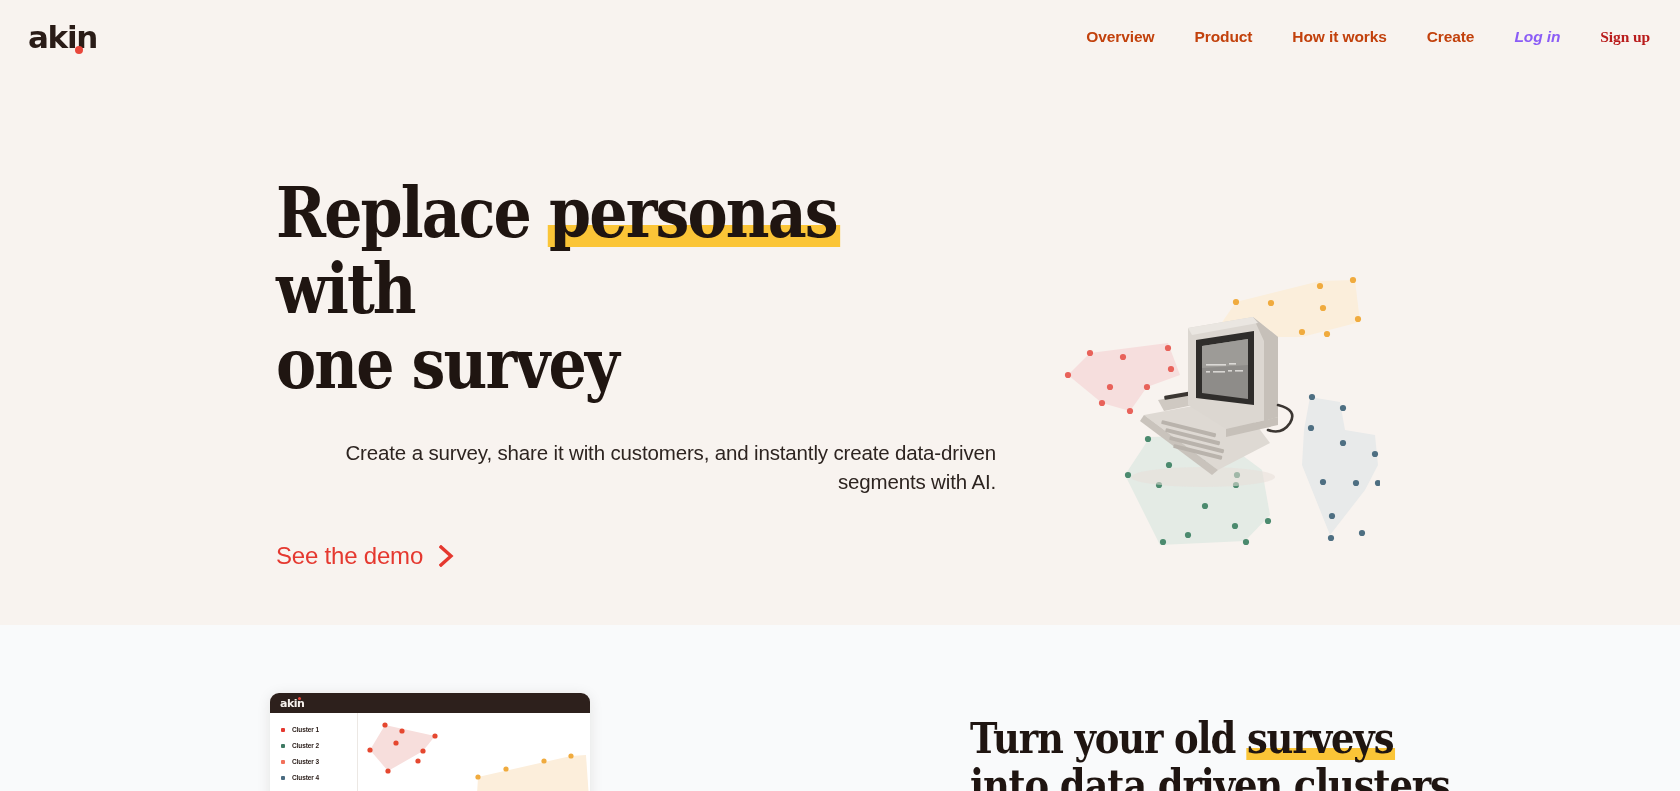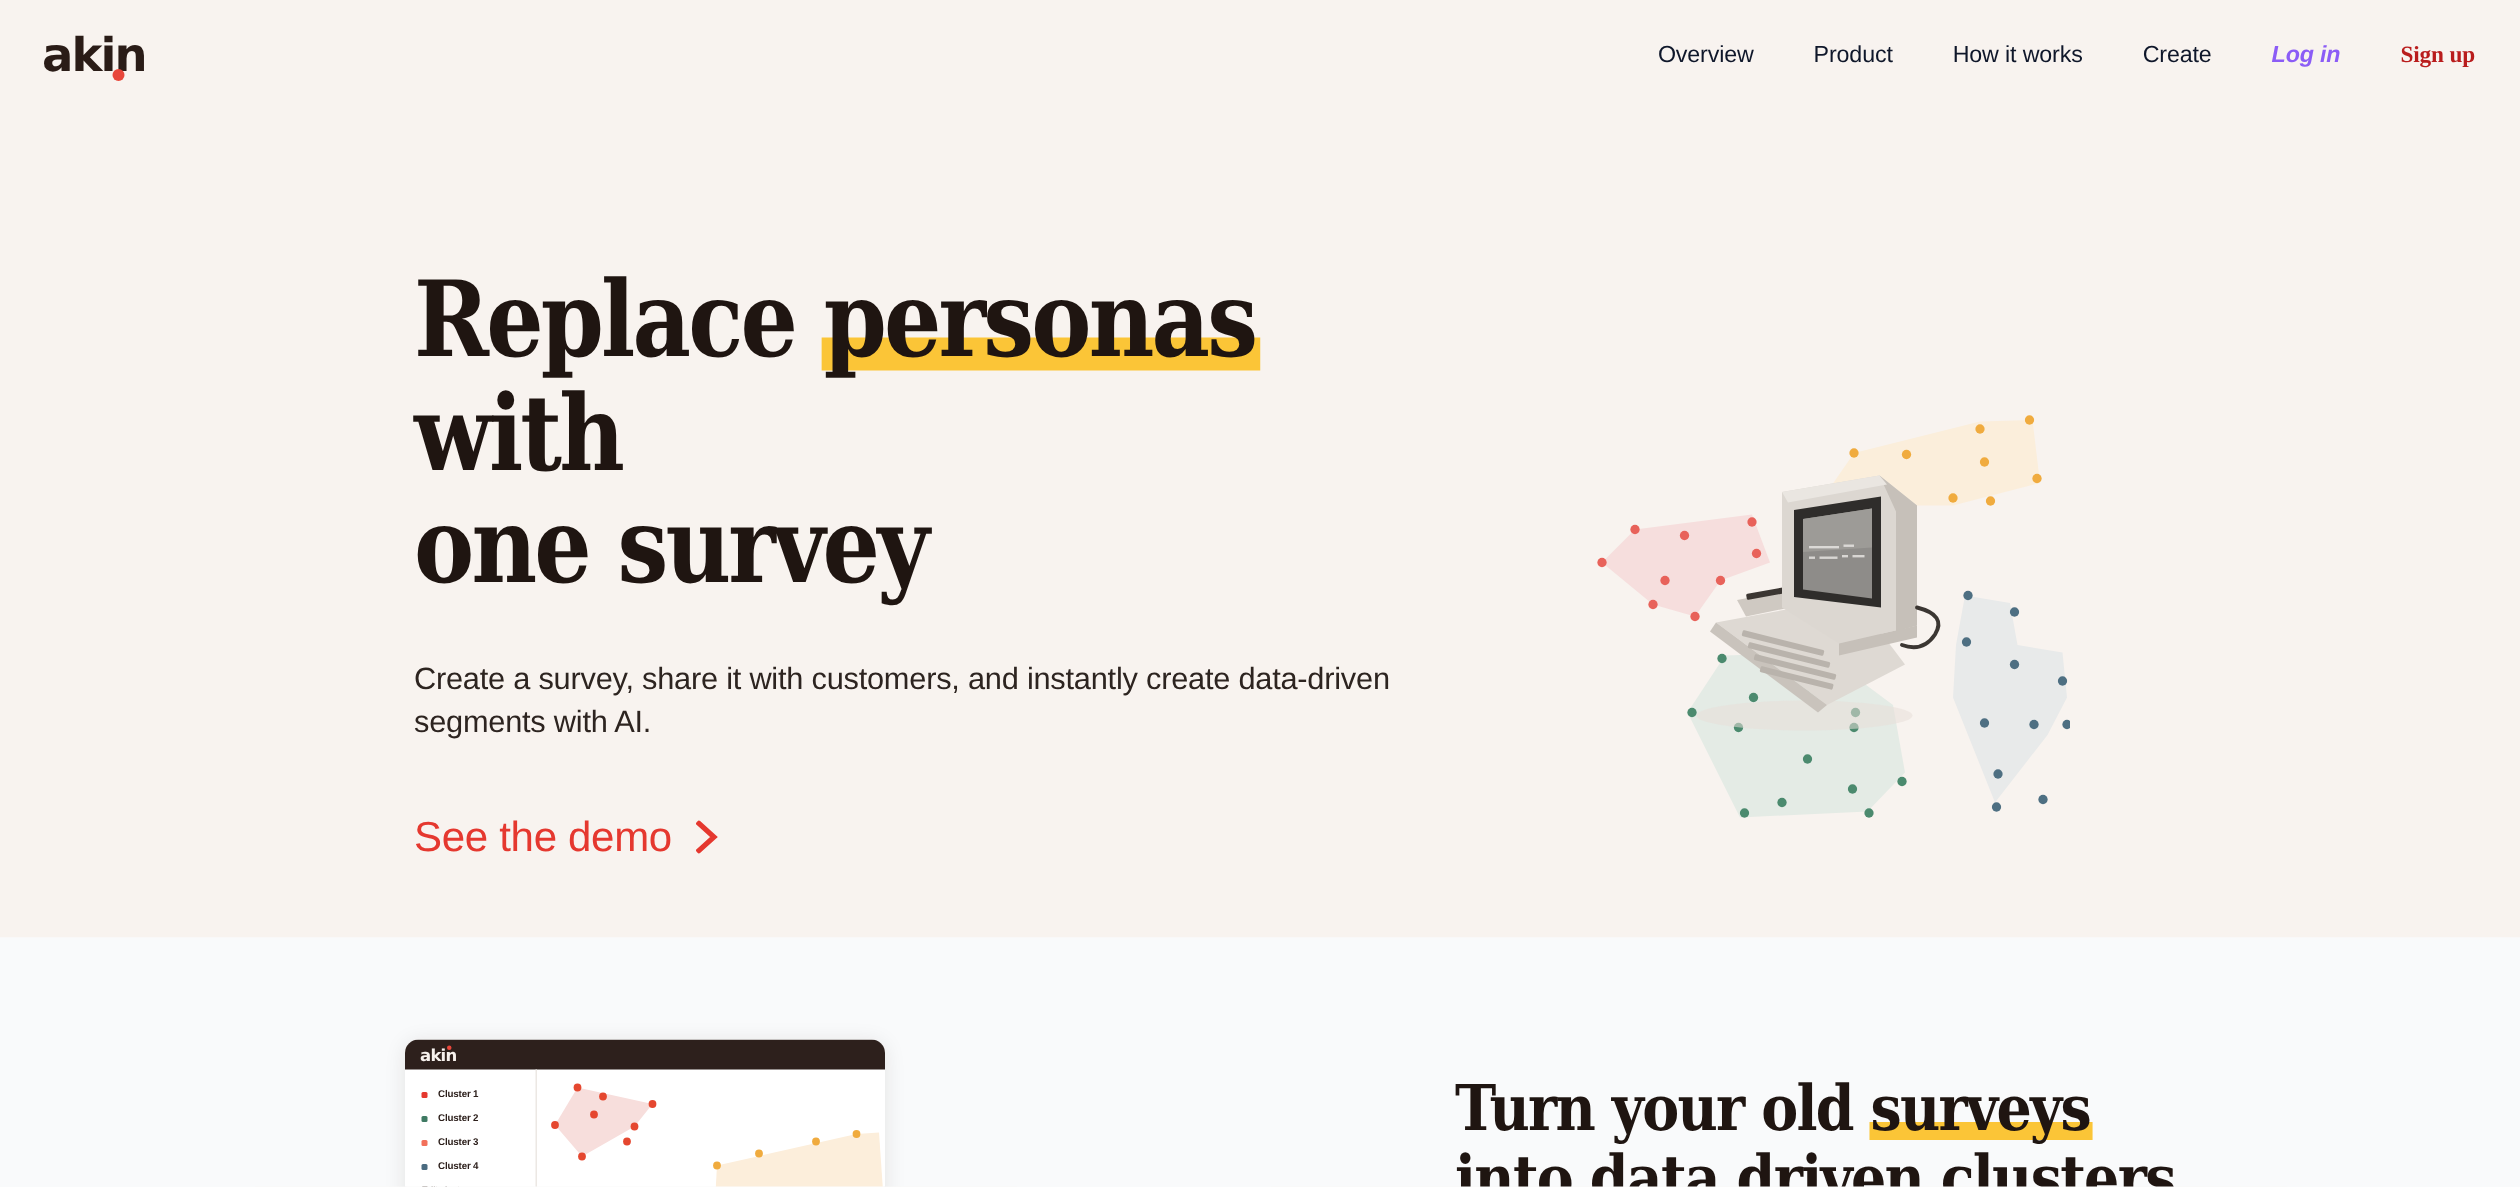--- a/index.html
+++ b/index.html
@@ -35,22 +35,22 @@
   .logo-dot {
     position:absolute; left:47px; top:24px;
     width:8px; height:8px; border-radius:50%;
     background:#e8473b;
   }
   .nav-links {
     position:absolute; right:30px; top:28px;
     display:flex; align-items:center; gap:0;
   }
   .nav-link {
-    font-size:15.5px; font-weight:400;
-    color:#0f172a; text-decoration:none;
+    font-size:15.5px; font-weight:700;
+    color:#c2410c; text-decoration:none;
     padding:0 20px; white-space:nowrap;
     letter-spacing:-0.1px;
   }
   .nav-link.accent { color:#8b5cf6; font-weight:600;font-style:italic; }
   .nav-link.accent-bold { color:#b91c1c; font-weight:700; padding-right:0;font-family:Liberation Serif, serif; }
 
   
   .hero-copy { position:absolute; left:276px; top:175px; width:720px; }
   .headline {
     font-family:"DejaVu Serif", serif;
@@ -69,37 +69,38 @@
   .hl-mark::after {
     content:""; position:absolute;
     left:-2px; right:-4px; bottom:4px; height:22px;
     background:#fbc537; z-index:-1;
   }
   .subhead {
     margin-top:36px;
     font-size:20.5px; line-height:1.42;
     color:#2d2420; max-width:735px;
     letter-spacing:-0.15px;
+    text-align:right;
   }
   .cta-row {
     margin-top:46px;
     display:flex; align-items:center; gap:30px;
   }
   .btn-primary {
     display:inline-flex; align-items:center; justify-content:center;
     background:#e5382f; color:#fff;
     font-size:20px; font-weight:400;
     border:none; border-radius:6px;
     padding:0 34px; height:56px;
     cursor:pointer; letter-spacing:-0.2px;
     font-family:"Liberation Sans", sans-serif;
   }
   .btn-link {
     display:inline-flex; align-items:center; gap:16px;
-    color:#e5382f; font-size:28px; text-decoration:none;
+    color:#e5382f; font-size:24px; text-decoration:none;
     cursor:pointer; letter-spacing:-0.2px;
   }
   .chev { display:inline-flex; }
 
   
   .hero-art {
     position:absolute; left:1040px; top:265px;
     width:340px; height:290px;
   }
   .hero-art svg { display:block; width:340px; height:290px; }

